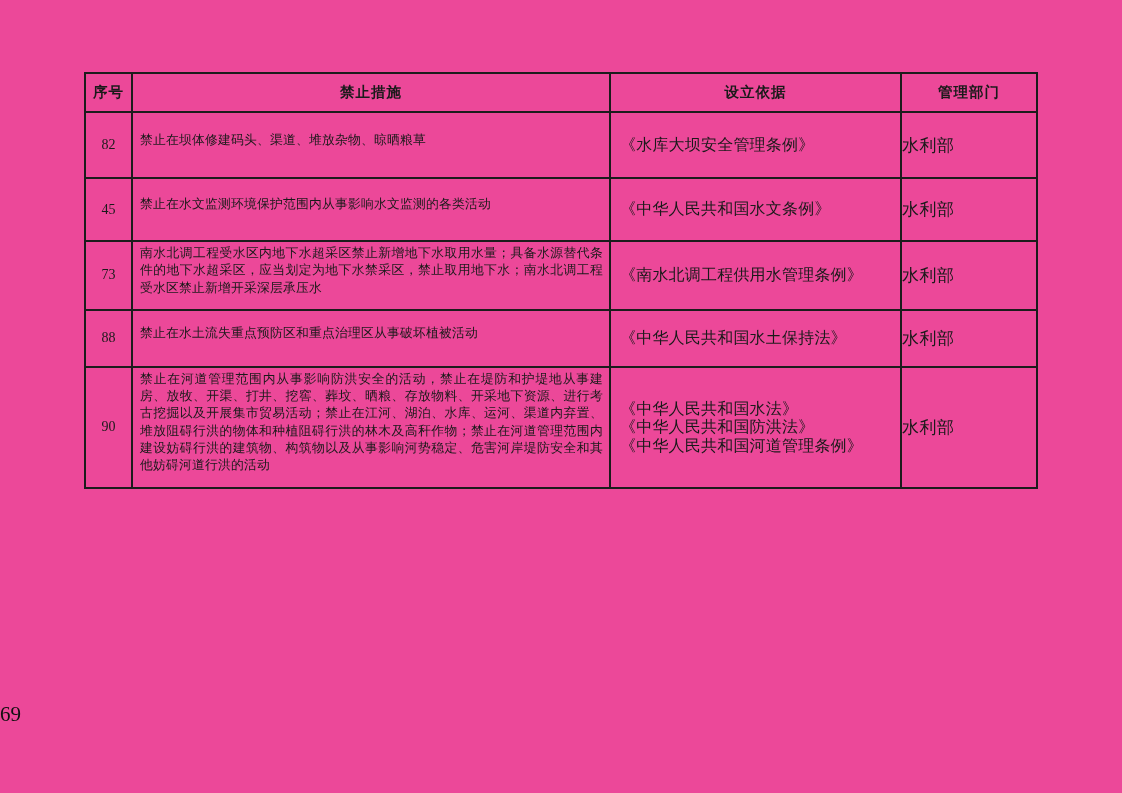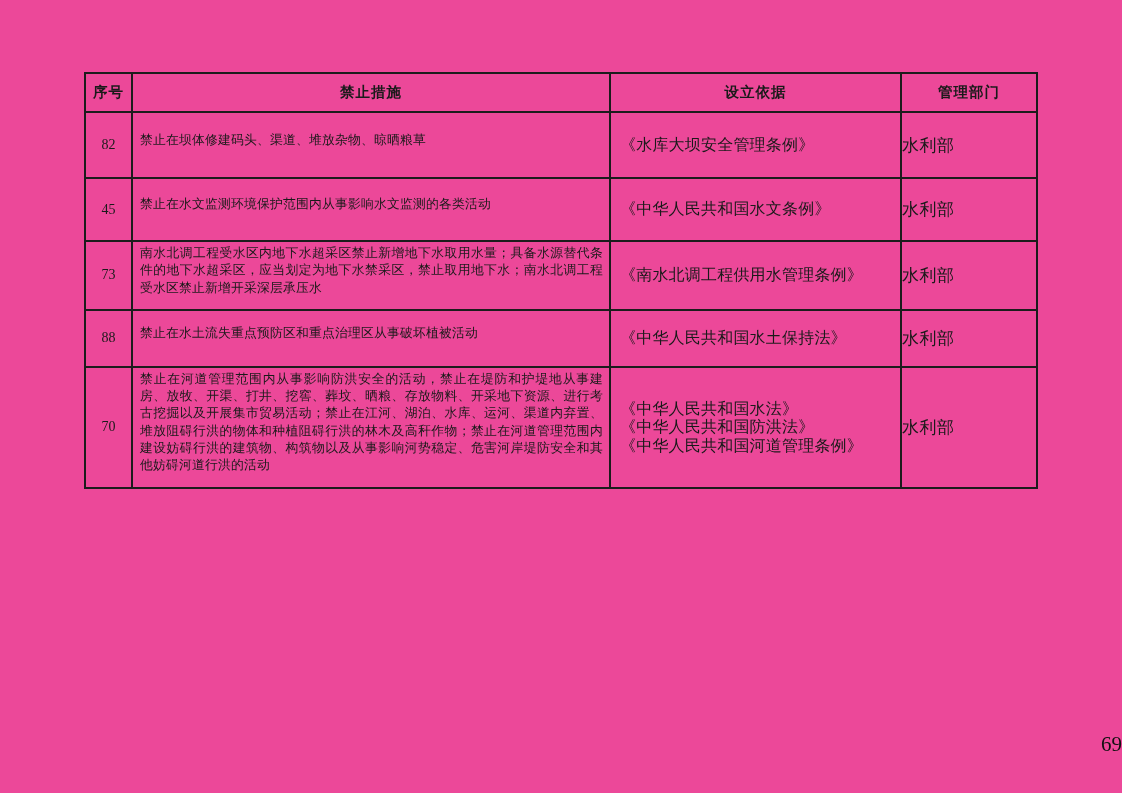--- a/index.html
+++ b/index.html
@@ -50,24 +50,24 @@
     padding: 3px 4px 3px 9px;
     letter-spacing: 0.2px;
   }
   td.dept {
     font-size: 17px;
     padding: 3px 4px 3px 0;
     letter-spacing: 0.5px;
   }
   .page-num {
     position: absolute;
-    top: 732px;
+    top: 702px;
     left: 0;
     width: 1122px;
-    text-align: right;
+    text-align: left;
     font-size: 21px;
     color: #111;
   }
 </style>
 </head>
 <body>
 
 <div class="page">
 
   <table class="doc-table">
@@ -112,21 +112,21 @@
         </tr>
         <tr style="height: 57px;">
           <td class="num">88</td>
           <td class="measure">禁止在水土流失重点预防区和重点治理区从事破坏植被活动</td>
           <td class="basis">
             <div>《中华人民共和国水土保持法》</div>
           </td>
           <td class="dept">水利部</td>
         </tr>
         <tr style="height: 107px;">
-          <td class="num">70</td>
+          <td class="num">90</td>
           <td class="measure">禁止在河道管理范围内从事影响防洪安全的活动，禁止在堤防和护堤地从事建房、放牧、开渠、打井、挖窖、葬坟、晒粮、存放物料、开采地下资源、进行考古挖掘以及开展集市贸易活动；禁止在江河、湖泊、水库、运河、渠道内弃置、堆放阻碍行洪的物体和种植阻碍行洪的林木及高秆作物；禁止在河道管理范围内建设妨碍行洪的建筑物、构筑物以及从事影响河势稳定、危害河岸堤防安全和其他妨碍河道行洪的活动</td>
           <td class="basis">
             <div>《中华人民共和国水法》</div>
             <div>《中华人民共和国防洪法》</div>
             <div>《中华人民共和国河道管理条例》</div>
           </td>
           <td class="dept">水利部</td>
         </tr>
       </tbody>
   </table>

